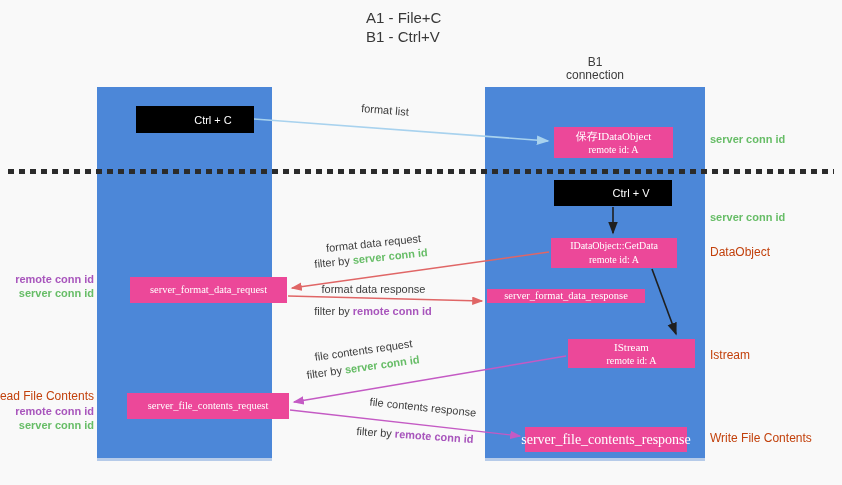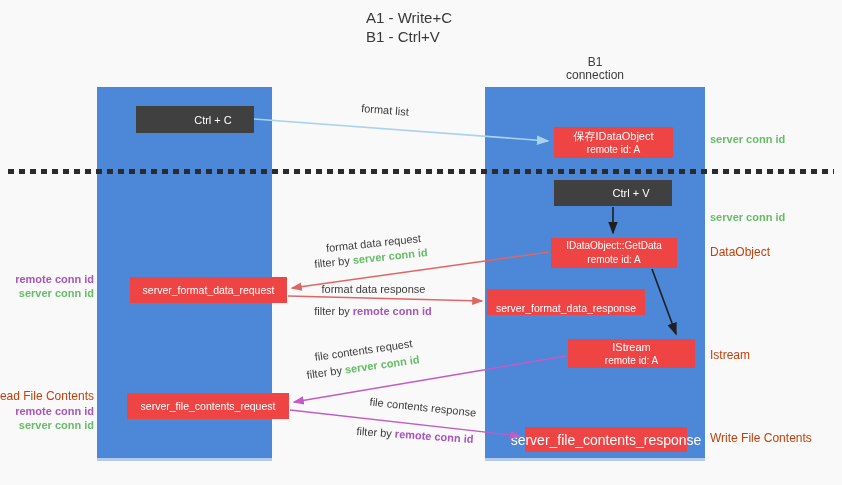--- a/index.html
+++ b/index.html
@@ -15,30 +15,30 @@
 
   .lane { position:absolute; top:87px; height:374px; background:#4c87d8; border-bottom:3px solid #b6cbe9; z-index:1; }
   .lane.left  { left:97px;  width:175px; }
   .lane.right { left:485px; width:220px; }
 
   .divider { position:absolute; left:8px; top:169px; width:826px; height:5px; z-index:4;
              background:repeating-linear-gradient(90deg,#2b2b2b 0 6px, transparent 6px 11px); }
 
   .node { position:absolute; color:#fff; display:flex; flex-direction:column; align-items:center; justify-content:center;
           text-align:center; z-index:3; font-size:11px; line-height:14px; }
-  .node.green  { background:#404040;padding-left:36px; }
-  .node.orange { background:#ef4444; }
+  .node.green  { background:#000000;padding-left:36px; }
+  .node.orange { background:#ec4899;font-family:Liberation Serif, serif; }
   .node .small { font-size:10px; }
 
   .ctrl-c   { left:136px; top:106px; width:118px; height:27px; }
   .save-do  { left:554px; top:127px; width:119px; height:31px; }
   .ctrl-v   { left:554px; top:180px; width:118px; height:26px; }
   .getdata  { left:551px; top:238px; width:126px; height:30px; }
   .fmt-req  { left:130px; top:277px; width:157px; height:26px; font-size:10.5px; }
-  .fmt-res  { left:487px; top:289px; width:158px; height:26px; font-size:10.5px;justify-content:flex-end; }
+  .fmt-res  { left:487px; top:289px; width:158px; height:14px; font-size:10.5px;justify-content:flex-end; }
   .istream  { left:568px; top:339px; width:127px; height:29px; }
   .file-req { left:127px; top:393px; width:162px; height:26px; font-size:10.5px; }
   .file-res { left:525px; top:427px; width:162px; height:25px; font-size:14px; }
 
   svg.arrows { position:absolute; left:0; top:0; z-index:5; pointer-events:none; }
 
   .mid-label { position:absolute; z-index:6; font-size:11px; color:#3c3c3c; white-space:nowrap; text-align:center; }
   .green-id  { color:#67bd67; font-weight:bold; }
   .purple-id { color:#a855bc; font-weight:bold; }
 
@@ -66,21 +66,21 @@
   .sl-pair1 { top:272px; line-height:14px; }
   .sl-read  { top:389px; }
   .sl-pair2 { top:404px; line-height:14px; }
 </style>
 </head>
 <body>
 
 <div class="canvas">
 
   <div class="title-block">
-    <div>A1 - Write+C</div>
+    <div>A1 - File+C</div>
     <div>B1 - Ctrl+V</div>
   </div>
 
   <div class="lane-header right">
     <div>B1</div>
     <div>connection</div>
   </div>
 
   <div class="lane left"></div>
   <div class="lane right"></div>

